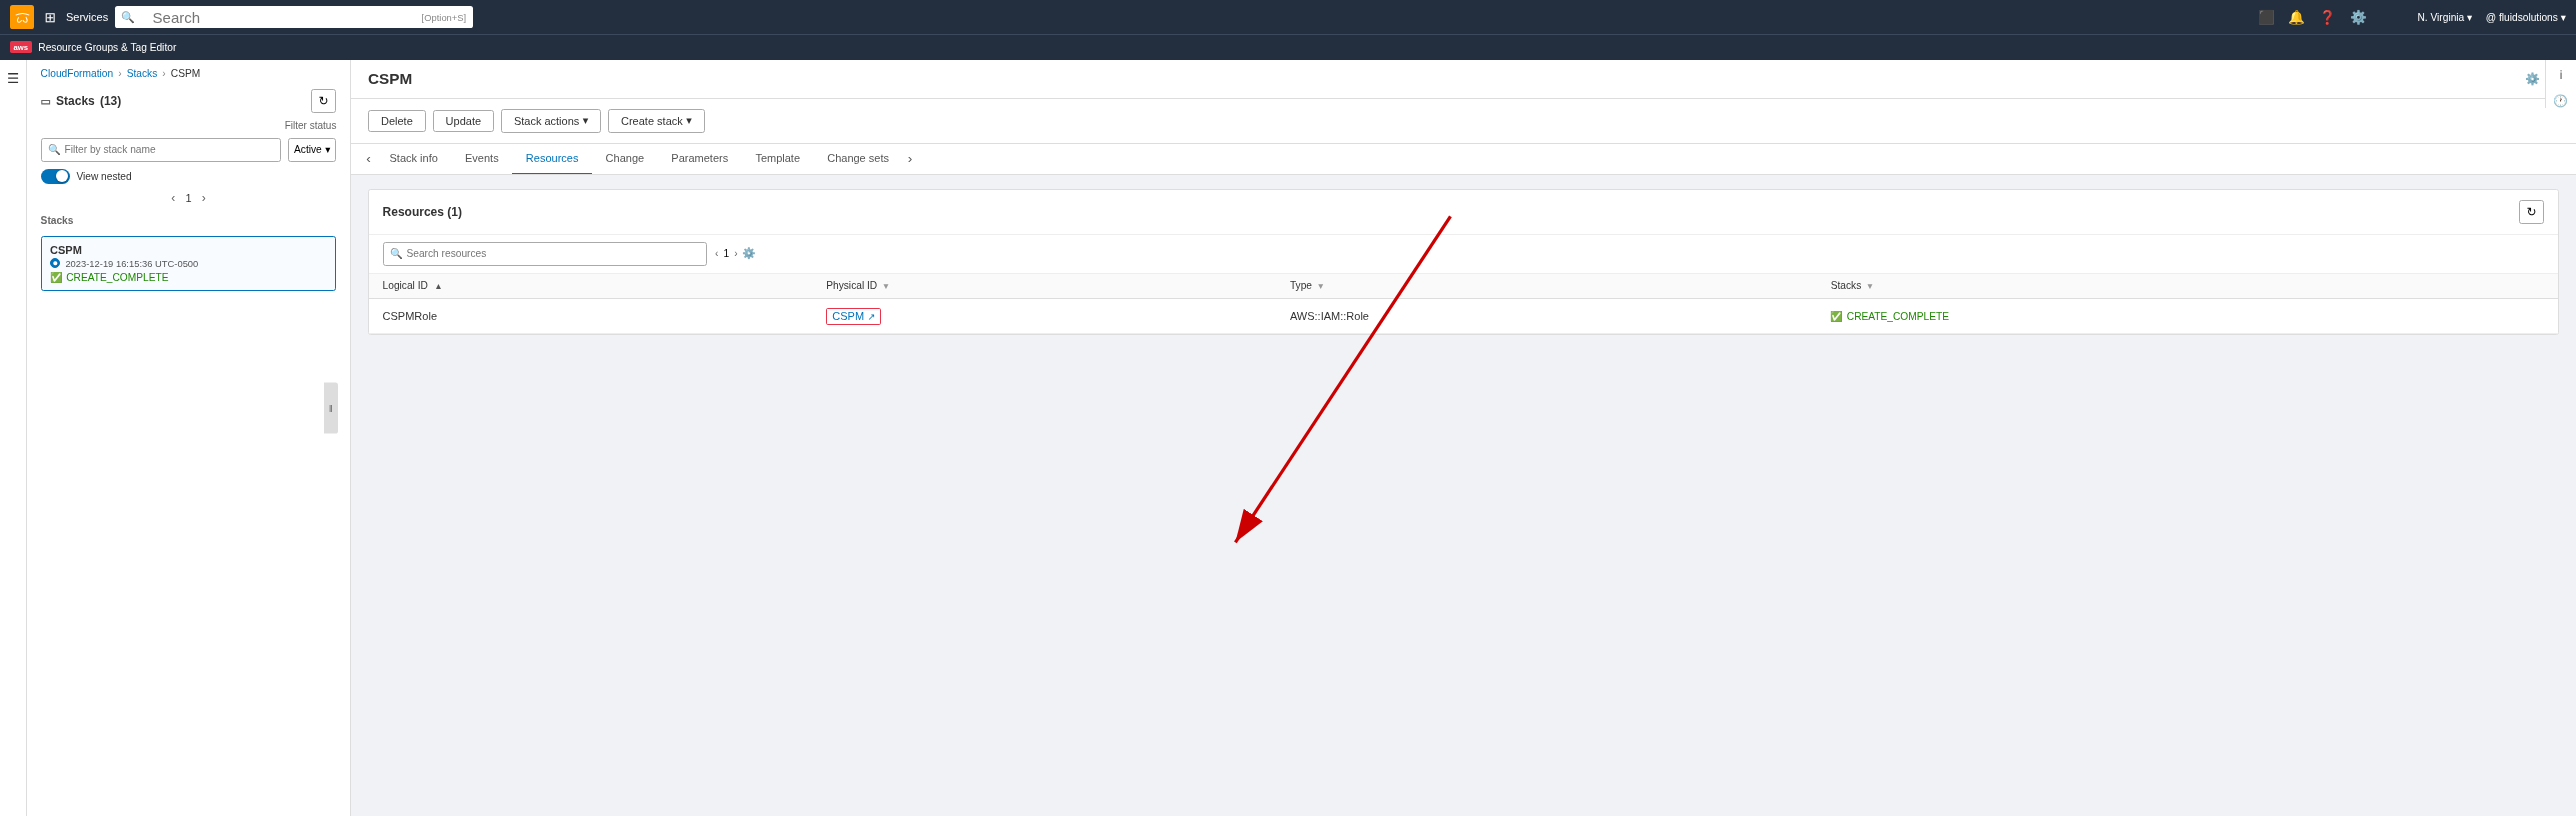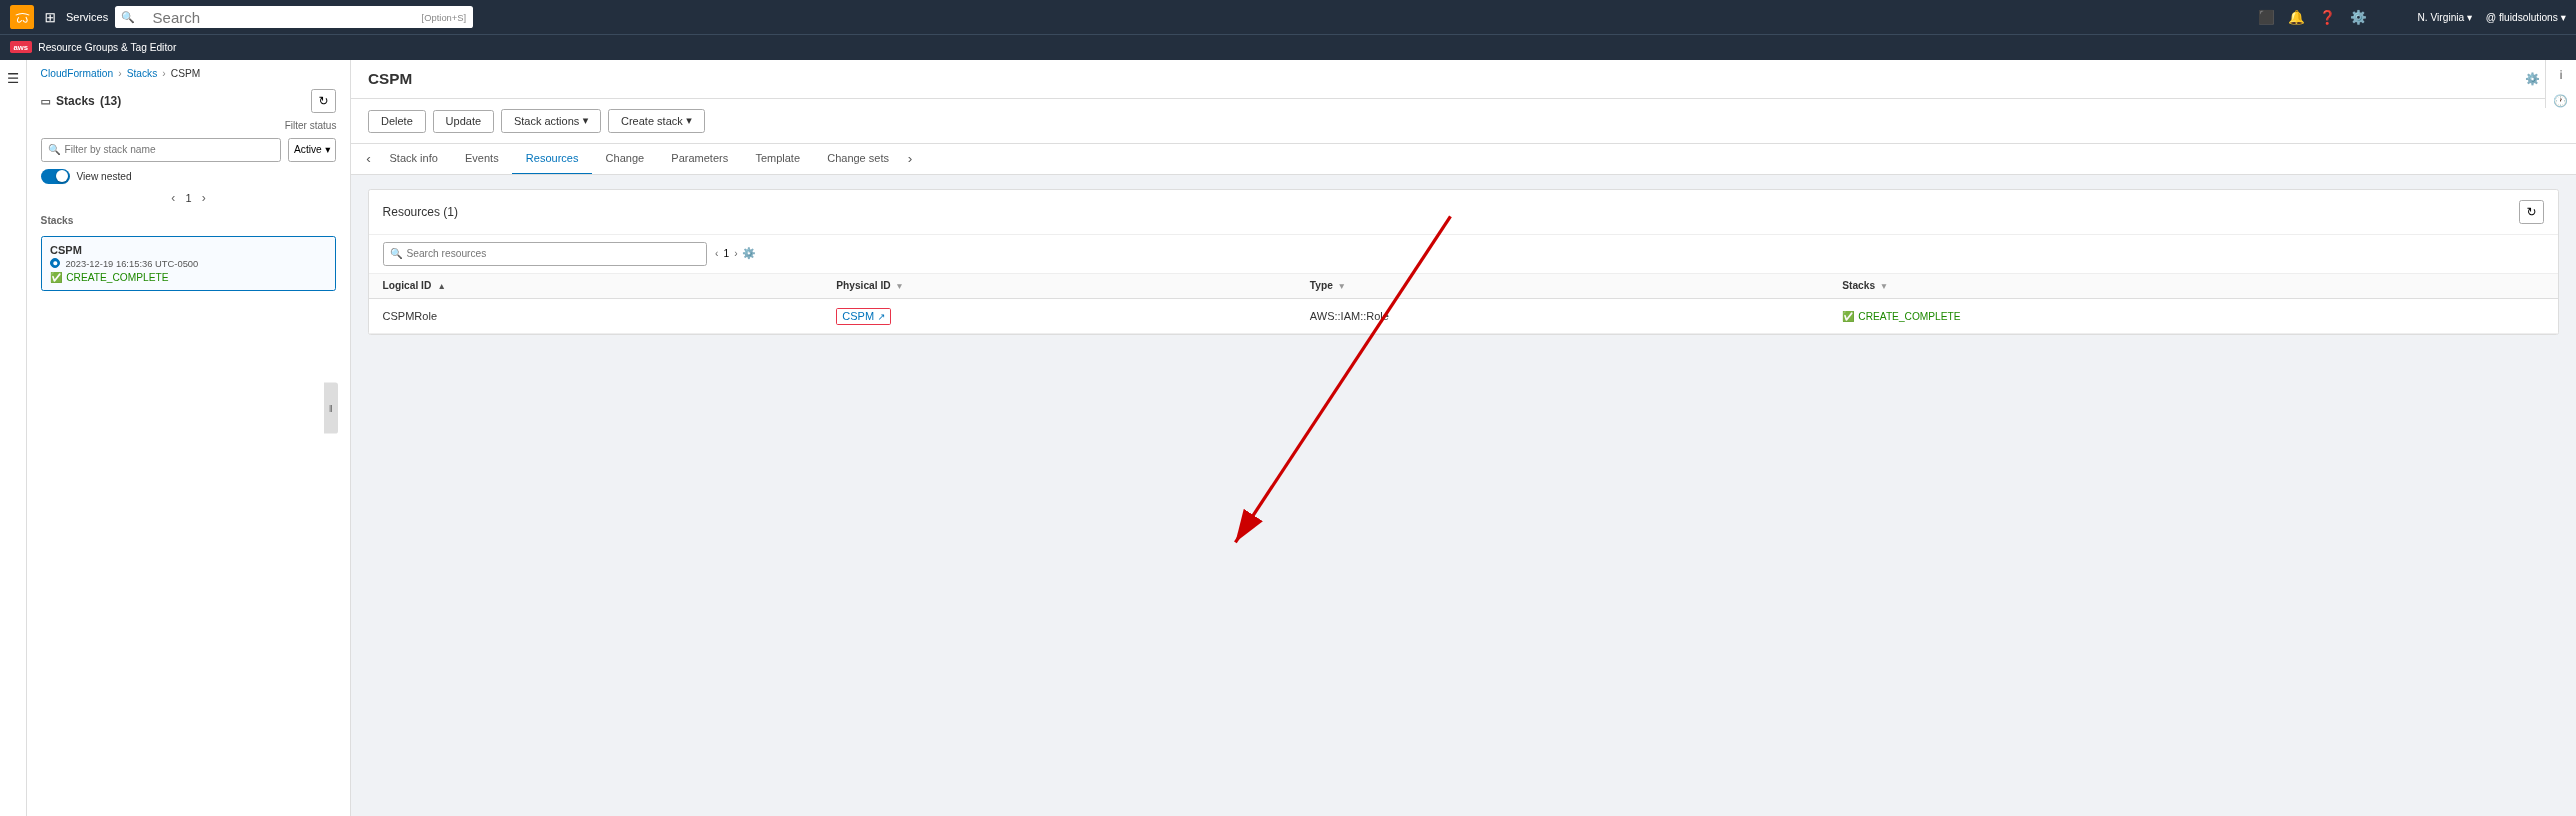--- a/index.html
+++ b/index.html
@@ -249,21 +249,21 @@
       border-bottom: 0.9px solid #ddd;
       padding: 10.2px 17px;
       display: flex;
       align-items: center;
       justify-content: space-between;
     }
     .panel-title { font-size: 15.3px; font-weight: 600; color: #333; }
     .panel-header-actions { display: flex; align-items: center; gap: 6.8px; }
 
     
-    .action-buttons { display: flex; align-items: flex-end; gap: 6.8px; padding: 10.2px 17px; background: #fff; border-bottom: 0.9px solid #ddd; }
+    .action-buttons { display: flex; align-items: center; gap: 6.8px; padding: 10.2px 17px; background: #fff; border-bottom: 0.9px solid #ddd; }
     .btn {
       border: 0.9px solid #aaa;
       background: #fff;
       border-radius: 2.6px;
       padding: 4.3px 12px;
       font-size: 11px;
       cursor: pointer;
       color: #333;
       display: flex; align-items: center; gap: 3.4px;
     }
@@ -301,21 +301,21 @@
       border: 0.9px solid #ddd;
       border-radius: 2.6px;
     }
     .resources-header {
       display: flex;
       align-items: center;
       justify-content: space-between;
       padding: 10.2px 13.6px;
       border-bottom: 0.9px solid #eee;
     }
-    .resources-title { font-size: 12px; font-weight: 400; color: #333; }
+    .resources-title { font-size: 12px; font-weight: 700; color: #333; }
     .resources-actions { display: flex; align-items: center; gap: 6.8px; }
     .resources-search {
       border: 0.9px solid #aaa;
       border-radius: 2.6px;
       height: 24px;
       padding: 0 6.8px;
       display: flex;
       align-items: center;
       gap: 3.4px;
       width: 324px;
@@ -325,21 +325,21 @@
     }
     .res-pagination { display: flex; align-items: center; gap: 5.1px; font-size: 10.2px; }
     .res-page-arrow { cursor: pointer; color: #666; }
 
     
     .resources-table { width: 100%; border-collapse: collapse; }
     .resources-table th {
       padding: 6.8px 13.6px;
       text-align: left;
       font-size: 10.2px;
-      font-weight: 700;
+      font-weight: 400;
       color: #333;
       border-bottom: 0.9px solid #ddd;
       background: #fafafa;
     }
     .resources-table td {
       padding: 8.5px 13.6px;
       font-size: 11px;
       color: #333;
       border-bottom: 0.9px solid #eee;
       margin-left: 48px;

